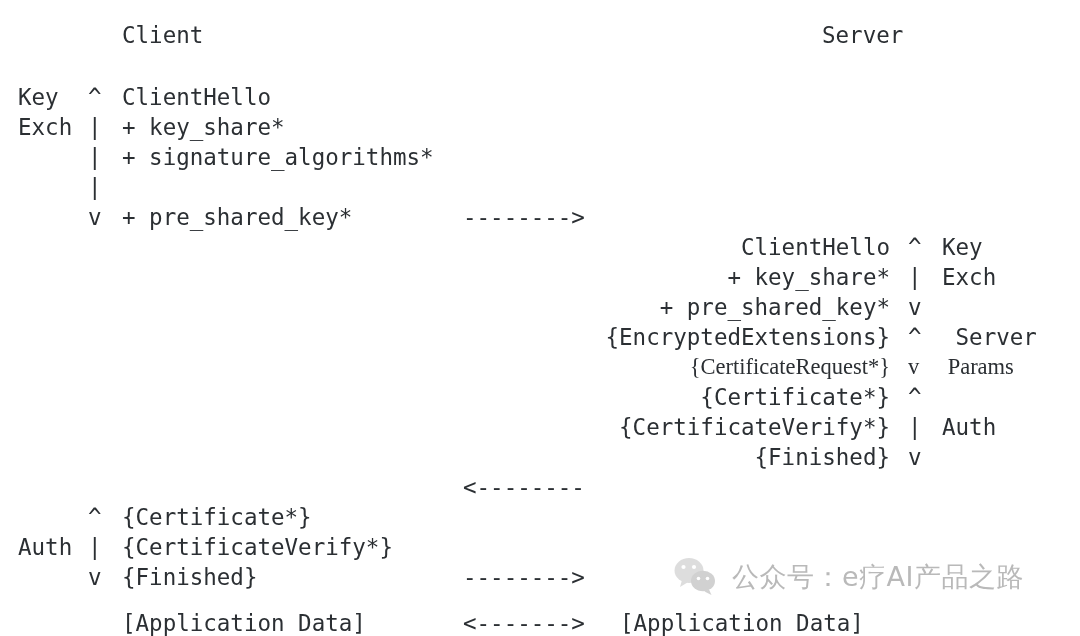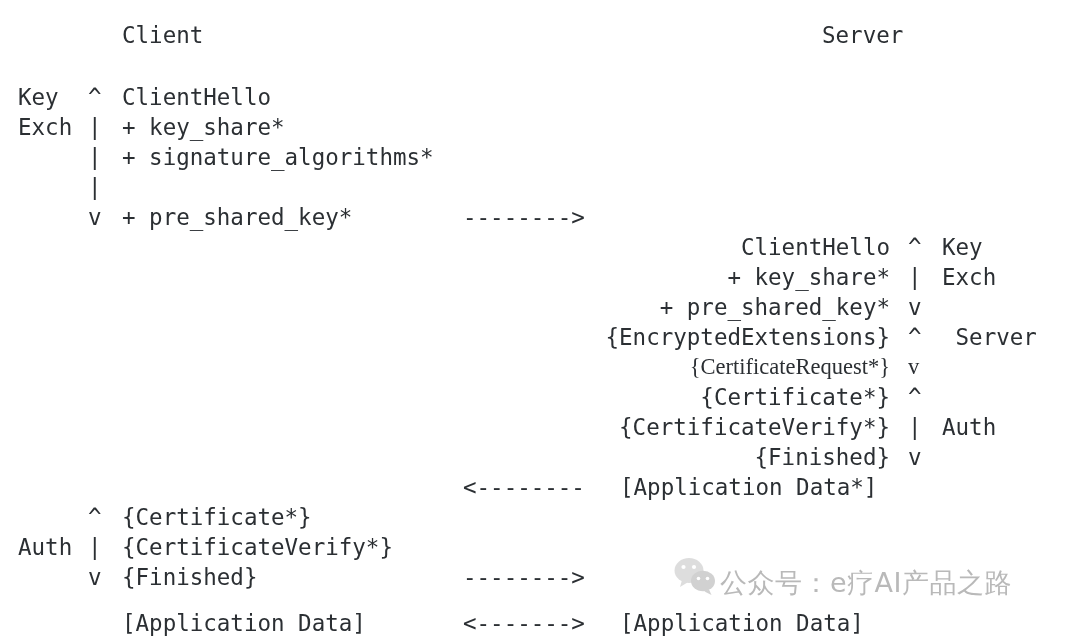--- a/index.html
+++ b/index.html
@@ -15,22 +15,22 @@
     overflow: hidden;
     font-family: "DejaVu Sans Mono", "Liberation Mono", monospace;
   }
 
   
   #watermark {
     position: absolute;
     left: 672px;
     top: 556px;
     display: flex;
-    align-items: flex-end;
-    gap: 2px;
+    align-items: center;
+    gap: 14px;
     z-index: 5;
     pointer-events: none;
     user-select: none;
   }
   #wechat-logo {
     display: block;
     width: 46px;
     height: 40px;
     opacity: .62;
     flex: 0 0 auto;
@@ -102,25 +102,25 @@
   <div id="rows-host">
       <div class="row" style="top: 82px;"><span class="cell c-lbl-left">Key</span><span class="cell c-rail-left">^</span><span class="cell c-msg-left">ClientHello</span></div>
       <div class="row" style="top: 112px;"><span class="cell c-lbl-left">Exch</span><span class="cell c-rail-left">|</span><span class="cell c-msg-left">+ key_share*</span></div>
       <div class="row" style="top: 142px;"><span class="cell c-rail-left">|</span><span class="cell c-msg-left">+ signature_algorithms*</span></div>
       <div class="row" style="top: 172px;"><span class="cell c-rail-left">|</span></div>
       <div class="row" style="top: 202px;"><span class="cell c-rail-left">v</span><span class="cell c-msg-left">+ pre_shared_key*</span><span class="cell c-arrow">--------&gt;</span></div>
       <div class="row" style="top: 232px;"><span class="cell c-msg-right">ClientHello</span><span class="cell c-rail-right">^</span><span class="cell c-lbl-right">Key</span></div>
       <div class="row" style="top: 262px;"><span class="cell c-msg-right">+ key_share*</span><span class="cell c-rail-right">|</span><span class="cell c-lbl-right">Exch</span></div>
       <div class="row" style="top: 292px;"><span class="cell c-msg-right">+ pre_shared_key*</span><span class="cell c-rail-right">v</span></div>
       <div class="row" style="top: 322px;"><span class="cell c-msg-right">{EncryptedExtensions}</span><span class="cell c-rail-right">^</span><span class="cell c-lbl-right"> Server</span></div>
-      <div class="row" style="top: 352px; font-family: Liberation Serif, serif;"><span class="cell c-msg-right">{CertificateRequest*}</span><span class="cell c-rail-right">v</span></div>
+      <div class="row" style="top: 352px; font-family: Liberation Serif, serif;"><span class="cell c-msg-right">{CertificateRequest*}</span><span class="cell c-rail-right">v</span><span class="cell c-lbl-right"> Params</span></div>
       <div class="row" style="top: 382px;"><span class="cell c-msg-right">{Certificate*}</span><span class="cell c-rail-right">^</span></div>
       <div class="row" style="top: 412px;"><span class="cell c-msg-right">{CertificateVerify*}</span><span class="cell c-rail-right">|</span><span class="cell c-lbl-right">Auth</span></div>
       <div class="row" style="top: 442px;"><span class="cell c-msg-right">{Finished}</span><span class="cell c-rail-right">v</span></div>
-      <div class="row" style="top: 472px;"><span class="cell c-arrow">&lt;--------</span><span class="cell " style="left: 620px; text-align: left;">[Application Data*]</span></div>
+      <div class="row" style="top: 472px;"><span class="cell c-arrow">&lt;--------</span></div>
       <div class="row" style="top: 502px;"><span class="cell c-rail-left">^</span><span class="cell c-msg-left">{Certificate*}</span></div>
       <div class="row" style="top: 532px;"><span class="cell c-lbl-left">Auth</span><span class="cell c-rail-left">|</span><span class="cell c-msg-left">{CertificateVerify*}</span></div>
       <div class="row" style="top: 562px;"><span class="cell c-rail-left">v</span><span class="cell c-msg-left">{Finished}</span><span class="cell c-arrow">--------&gt;</span></div>
       <div class="row" style="top: 608px; text-decoration: underline;"><span class="cell c-msg-left">[Application Data]</span><span class="cell c-arrow">&lt;-------&gt;</span><span class="cell " style="left: 620px; text-align: left;">[Application Data]</span></div>
     </div>
 
 </div>
 
 <div id="watermark">
   <svg id="wechat-logo" viewBox="0 0 46 40" aria-hidden="true">

